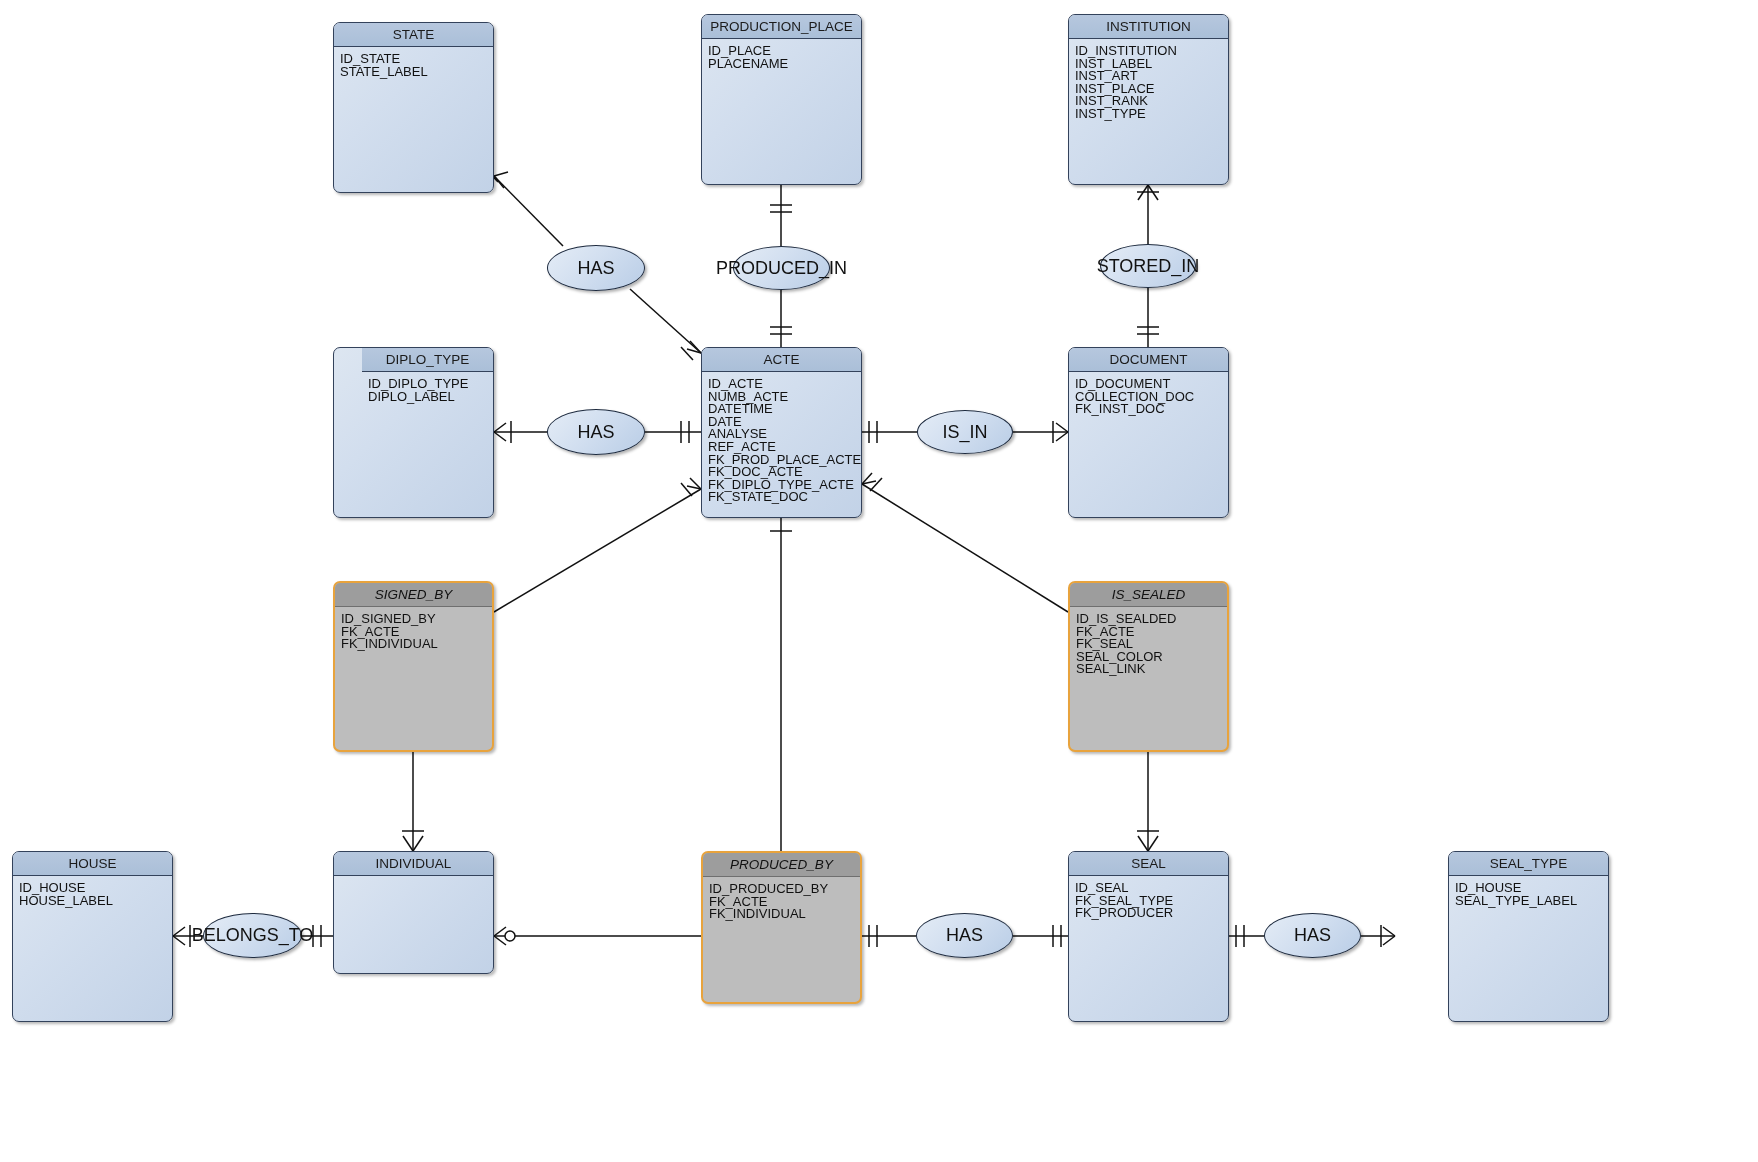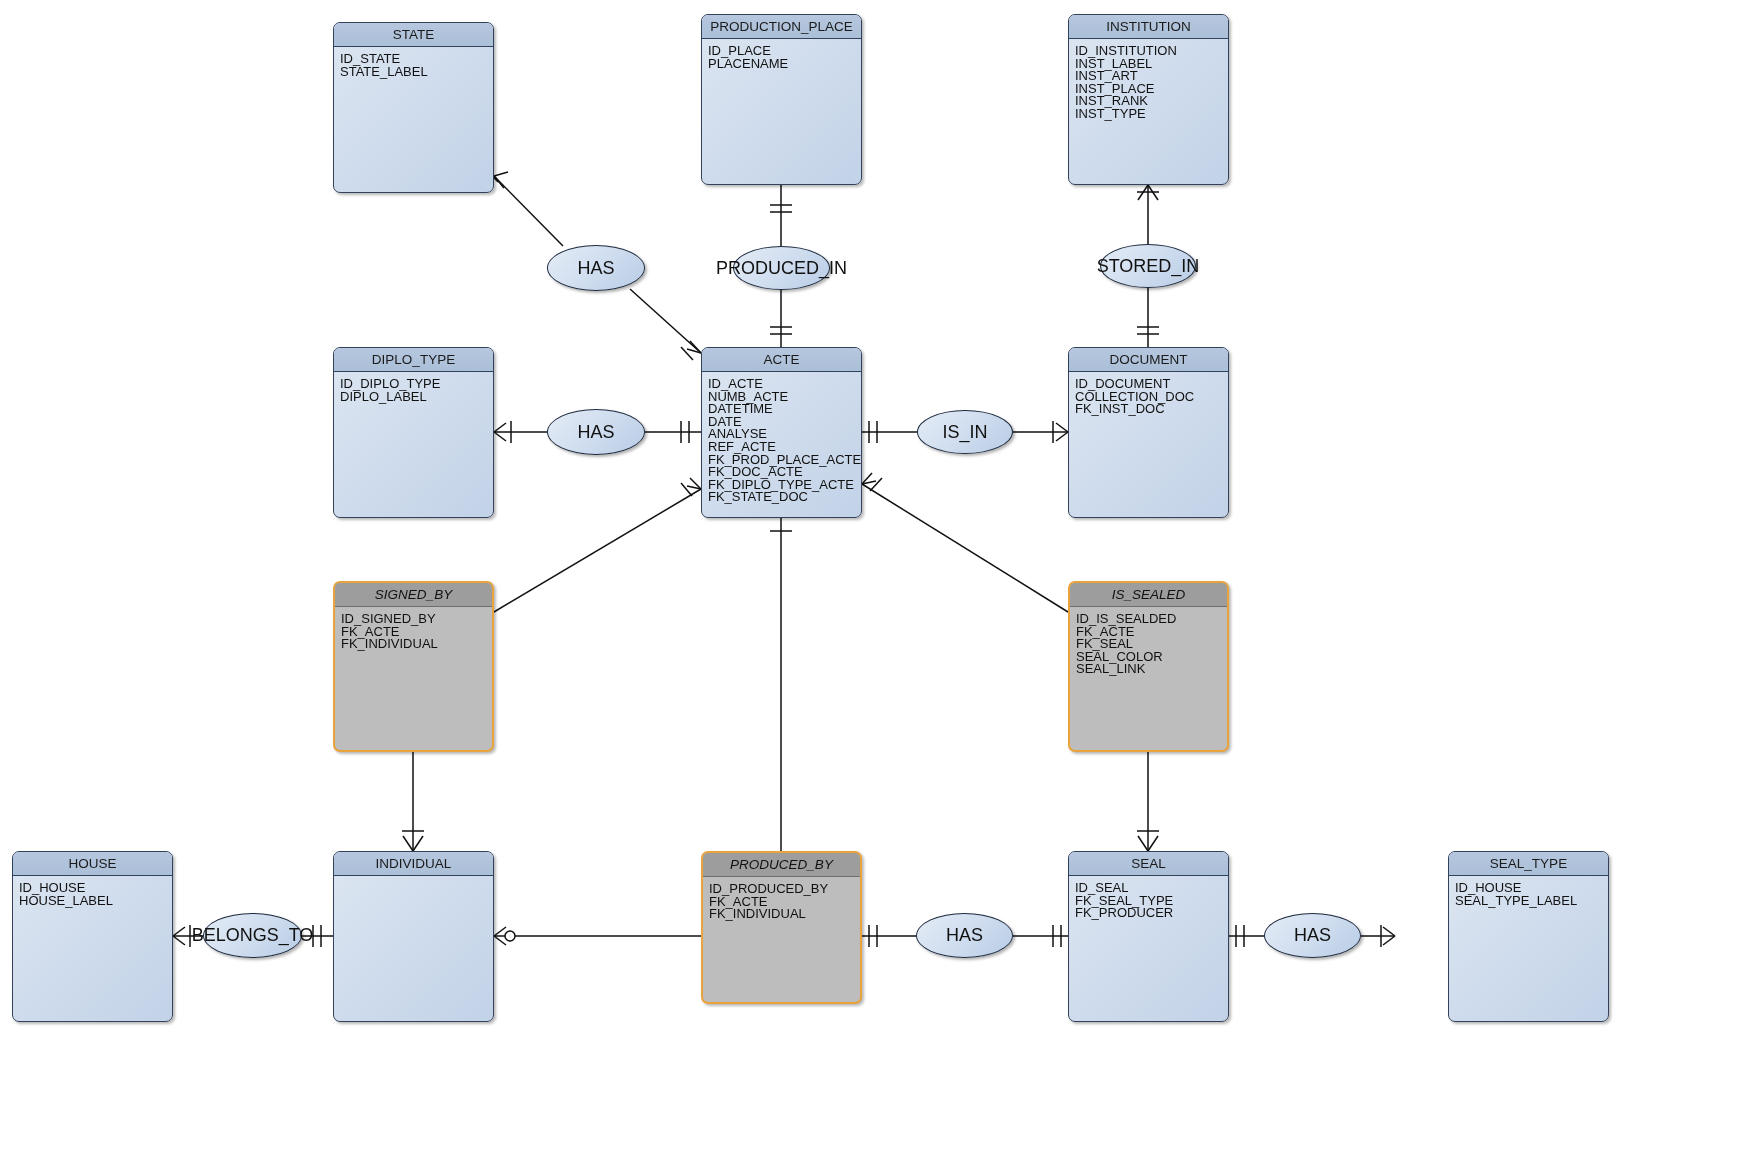--- a/index.html
+++ b/index.html
@@ -198,21 +198,21 @@
         <div class="hdr">INSTITUTION</div>
         <div class="body">
           <div class="attr">ID_INSTITUTION</div>
           <div class="attr">INST_LABEL</div>
           <div class="attr">INST_ART</div>
           <div class="attr">INST_PLACE</div>
           <div class="attr">INST_RANK</div>
           <div class="attr">INST_TYPE</div>
         </div>
       </div>
-      <div class="entity ent-blue" style="left: 333px; top: 347px; width: 161px; height: 171px;">
+      <div class="entity ent-blue" style="left: 333px; top: 347px; width: 161px; height: 171px; padding-left: 28px;">
         <div class="hdr">DIPLO_TYPE</div>
         <div class="body">
           <div class="attr">ID_DIPLO_TYPE</div>
           <div class="attr">DIPLO_LABEL</div>
         </div>
       </div>
       <div class="entity ent-blue" style="left: 701px; top: 347px; width: 161px; height: 171px;">
         <div class="hdr">ACTE</div>
         <div class="body">
           <div class="attr">ID_ACTE</div>
@@ -253,21 +253,21 @@
           <div class="attr">SEAL_LINK</div>
         </div>
       </div>
       <div class="entity ent-blue" style="left: 12px; top: 851px; width: 161px; height: 171px;">
         <div class="hdr">HOUSE</div>
         <div class="body">
           <div class="attr">ID_HOUSE</div>
           <div class="attr">HOUSE_LABEL</div>
         </div>
       </div>
-      <div class="entity ent-blue" style="left: 333px; top: 851px; width: 161px; height: 171px;">
+      <div class="entity ent-blue" style="left: 333px; top: 851px; width: 161px; height: 123px;">
         <div class="hdr">INDIVIDUAL</div>
       </div>
       <div class="entity ent-gray" style="left: 701px; top: 851px; width: 161px; height: 153px;">
         <div class="hdr">PRODUCED_BY</div>
         <div class="body">
           <div class="attr">ID_PRODUCED_BY</div>
           <div class="attr">FK_ACTE</div>
           <div class="attr">FK_INDIVIDUAL</div>
         </div>
       </div>

